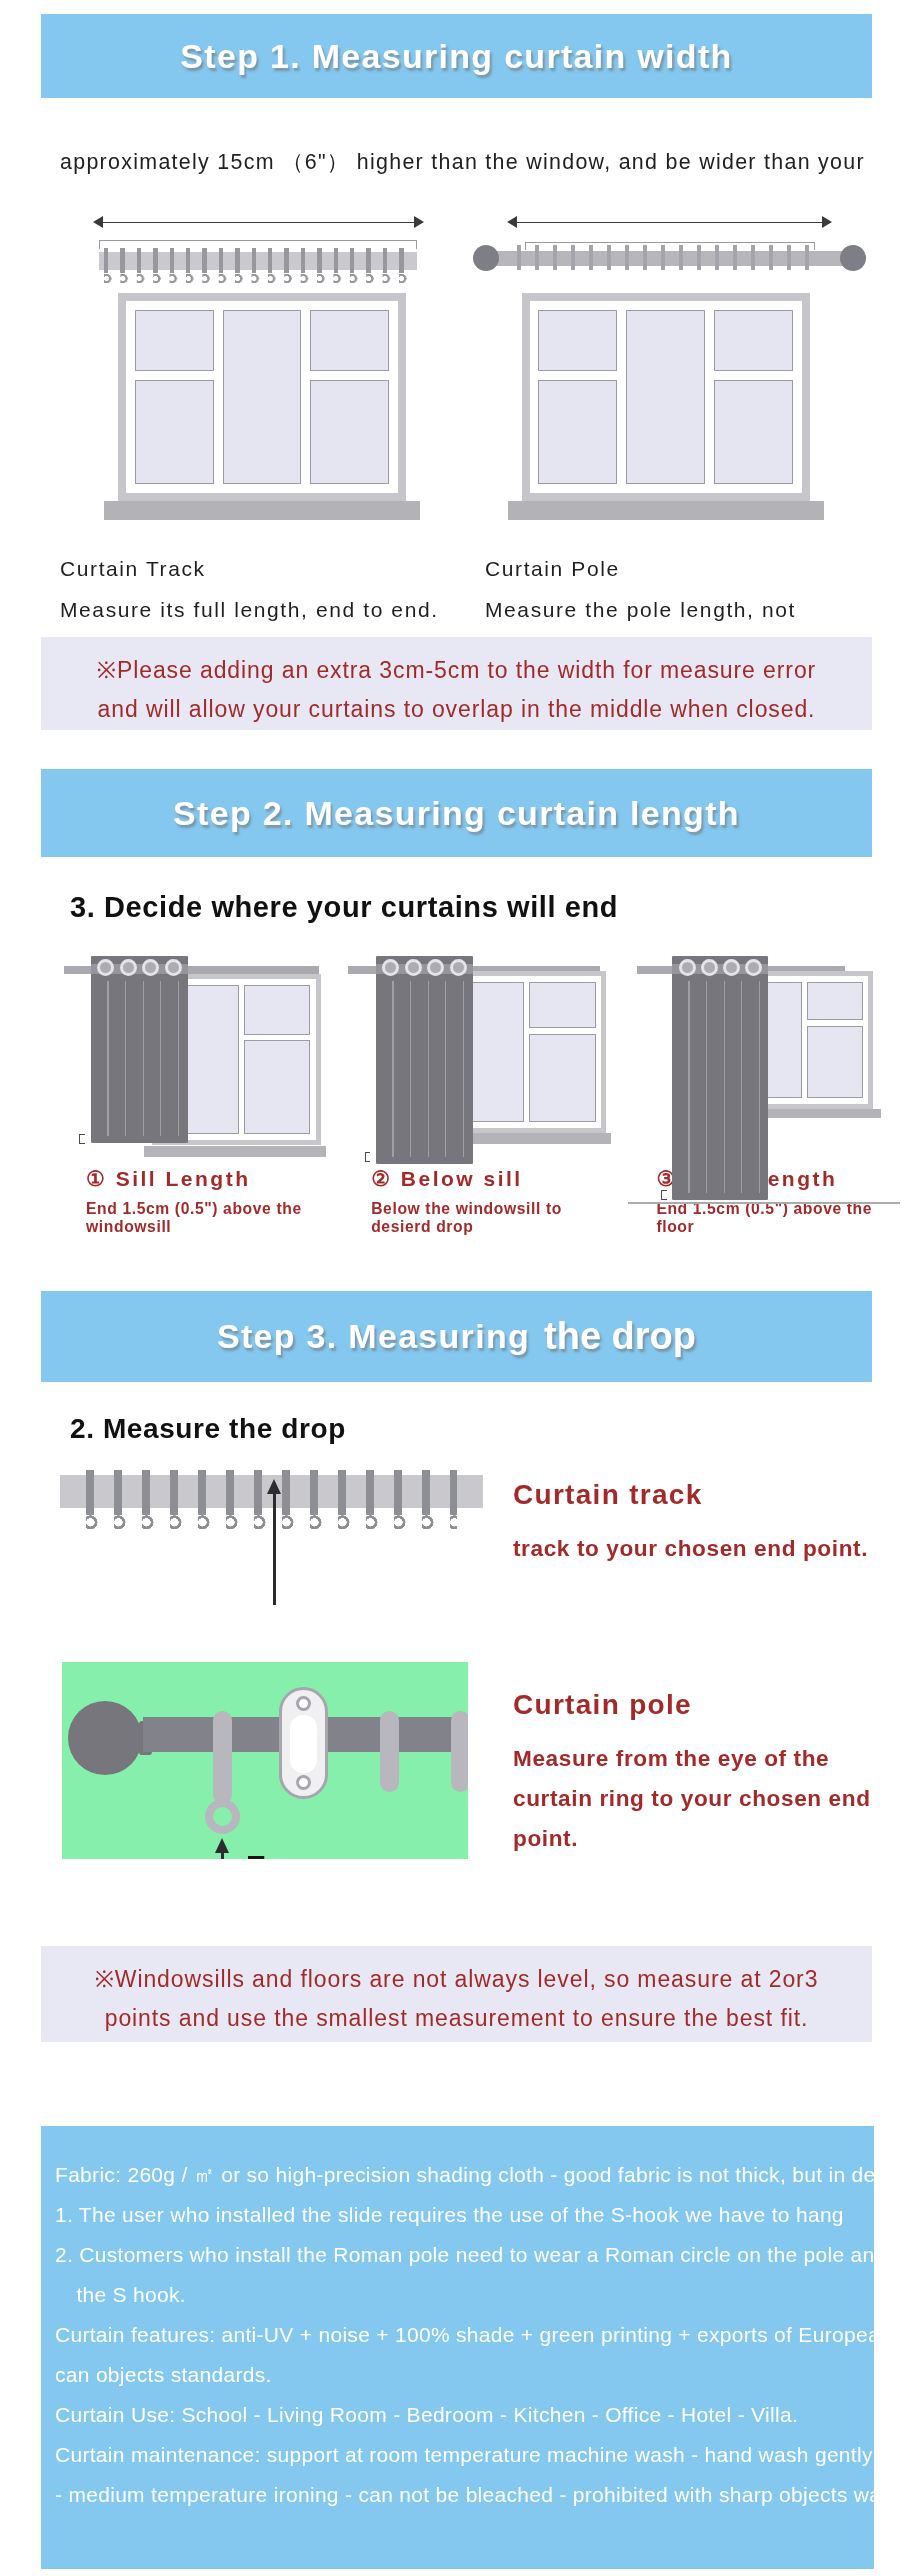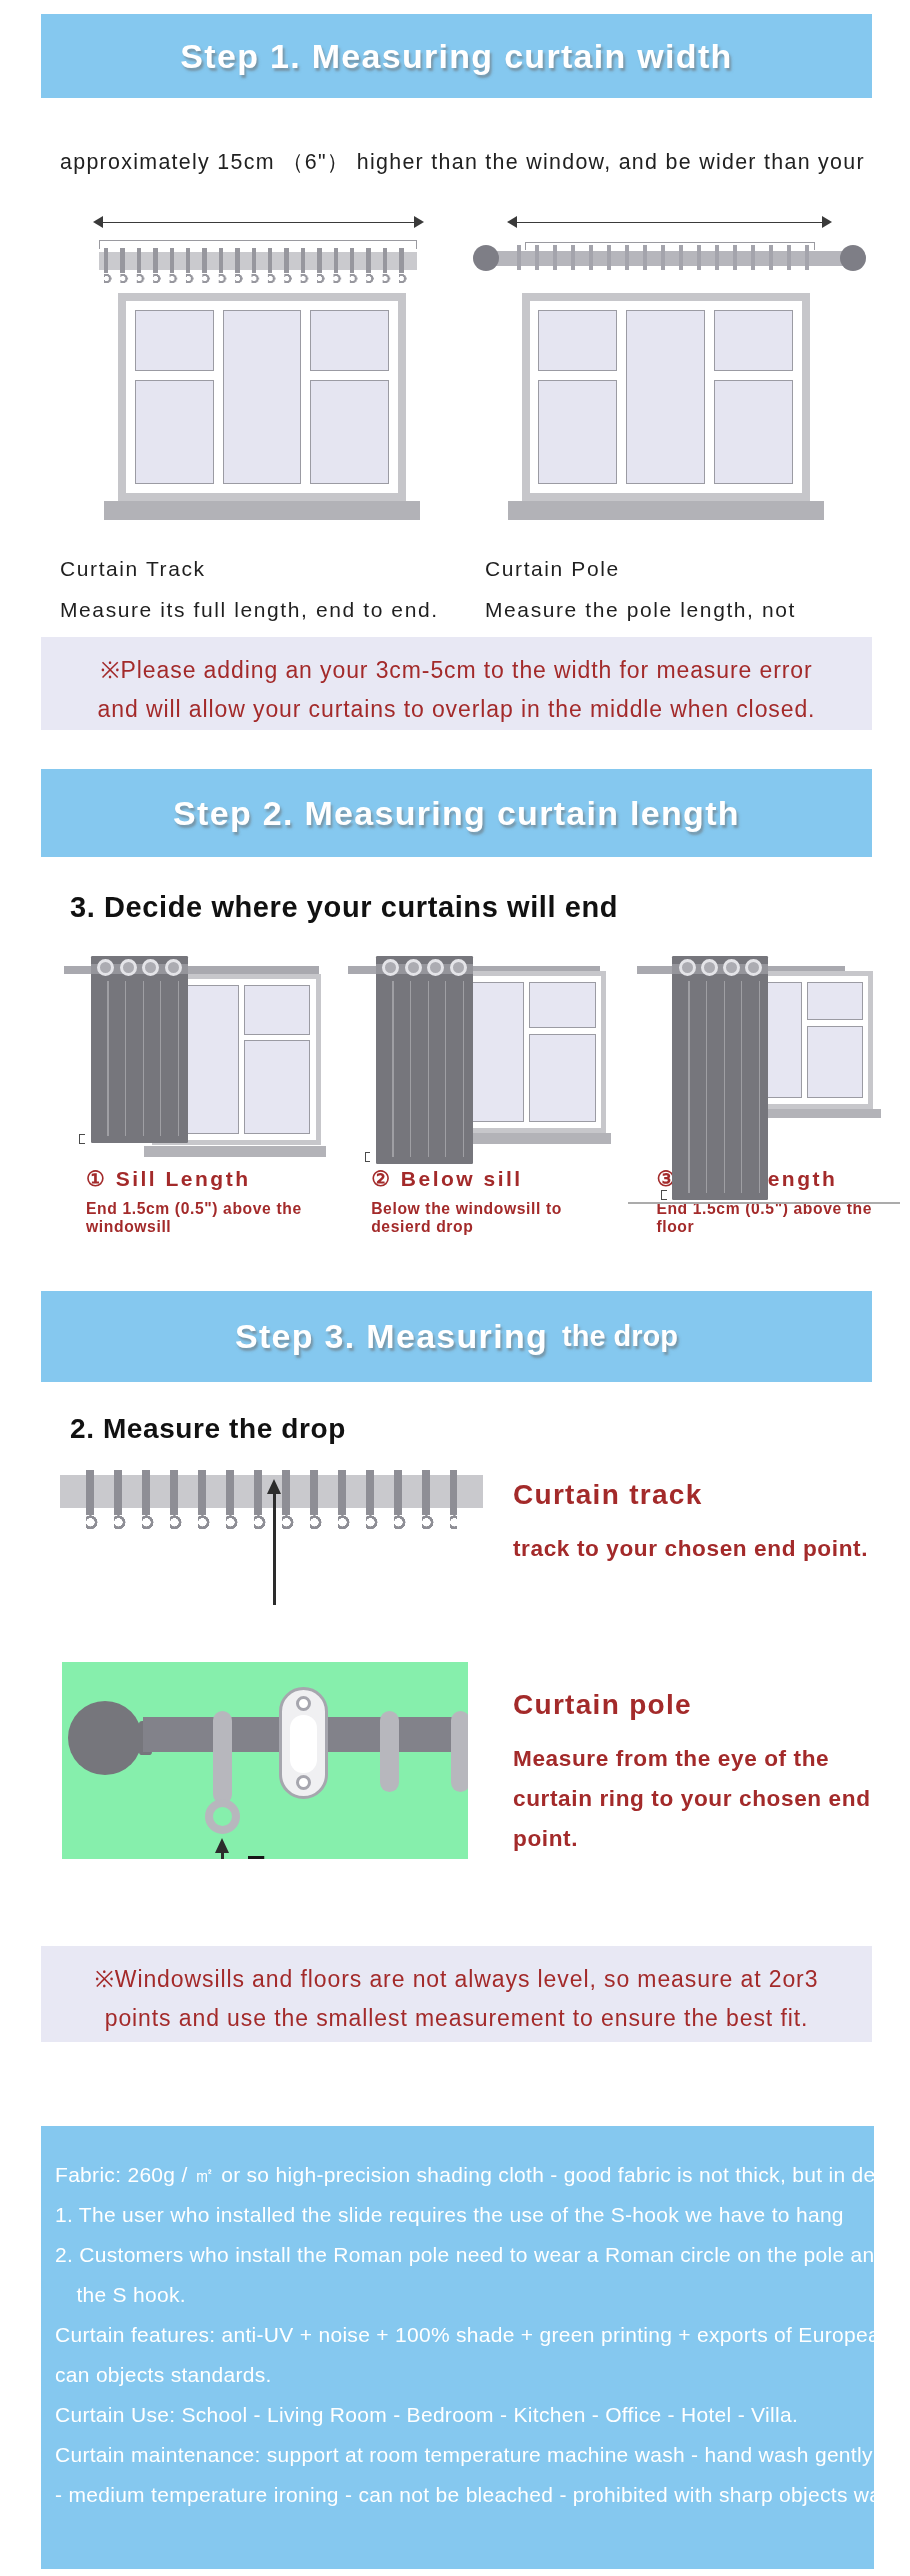--- a/index.html
+++ b/index.html
@@ -14,21 +14,21 @@
   .banner {
     position:absolute; left:41px; width:831px;
     background:#85C8EF; color:#ffffff; text-align:center;
     font-weight:bold; letter-spacing:1.3px;
     text-shadow:1.9px 2.5px 2.5px rgba(105,105,105,.55);
   }
   .banner-inner { display:flex; align-items:center; justify-content:center; height:100%; }
   #banner1 { top:14px; height:84px; font-size:34px; }
   #banner2 { top:769px; height:88px; font-size:34px; }
   #banner3 { top:1291px; height:91px; font-size:34px; }
-  #banner3 .sub { font-size:29px; margin-left:14px; letter-spacing:0; }
+  #banner3 .sub { font-size:38px; margin-left:14px; letter-spacing:0; }
 
   
   #intro { left:60px; top:142px; width:811px; font-size:21.4px; letter-spacing:1.3px; line-height:1.88; color:#212121; }
 
   
   #diagRow { left:60px; top:209px; display:flex; gap:15.7px; }
   .diag { position:relative; width:396px; height:322px; background:#ffffff; }
   .m-arrow { position:absolute; height:1.9px; background:#3a3a3a; }
   .m-arrow::before { content:''; position:absolute; left:-2.5px; top:-5.7px;
     border-top:6.3px solid transparent; border-bottom:6.3px solid transparent; border-right:10.7px solid #3a3a3a; }
@@ -204,21 +204,21 @@
     <div>Measure its full length, end to end.</div>
   </div>
   <div class="cap" id="capPole">
     <div class="cap-title">Curtain Pole</div>
     <div>Measure the pole length, not</div>
     <div>including the finials (the</div>
   </div>
 </div>
 
 <div class="noteBox" id="note1">
-  <div>※Please adding an your 3cm-5cm to the width for measure error</div>
+  <div>※Please adding an extra 3cm-5cm to the width for measure error</div>
   <div>and will allow your curtains to overlap in the middle when closed.</div>
 </div>
 
 <div class="banner" id="banner2">
   <div class="banner-inner">
       <span>Step 2. Measuring curtain length</span>
     </div>
 </div>
 
 <div class="blackHead" id="heading1">3. Decide where your curtains will end</div>

